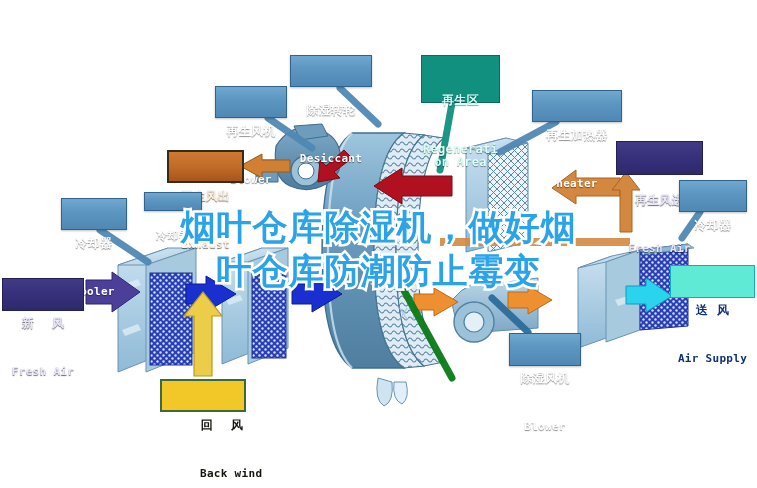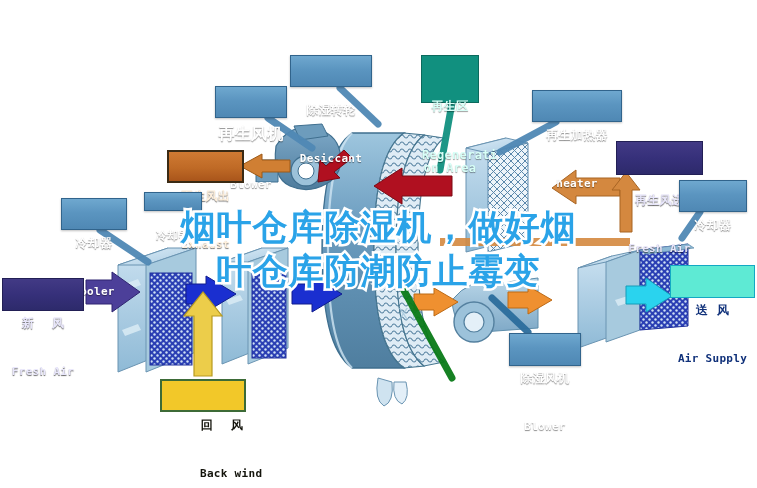--- a/index.html
+++ b/index.html
@@ -318,25 +318,25 @@
       <path d="M452 378 L396 276" stroke="#0a7a17" stroke-width="7" opacity=".95"></path>
     </g>
   </svg>
 
   <div class="label lb-blue" style="left:290px;top:55px;width:82px;height:32px;padding-top:12px;">
     <span class="cn" style="font-size:12px;">除湿转轮</span>
     <span class="en" style="font-size:11px;">Desiccant</span>
   </div>
 
   <div class="label lb-blue" style="left:215px;top:86px;width:72px;height:32px;padding-top:2px;">
-    <span class="cn" style="font-size:16px;">再生风机</span>
+    <span class="cn" style="font-size:12px;">再生风机</span>
     <span class="en" style="font-size:11px;">Blower</span>
   </div>
 
-  <div class="label lb-teal" style="left:421px;top:55px;width:58px;height:48px;padding-top:8px;">
+  <div class="label lb-teal" style="left:421px;top:55px;width:79px;height:48px;padding-top:2px;">
     <span class="cn" style="font-size:12px;">再生区</span>
     <span class="en" style="font-size:12px;line-height:1.1;">Regenerati
 on Area</span>
   </div>
 
   <div class="label lb-blue" style="left:532px;top:90px;width:90px;height:32px;padding-top:2px;">
     <span class="cn" style="font-size:12px;">再生加热器</span>
     <span class="en" style="font-size:11px;">heater</span>
   </div>
 

